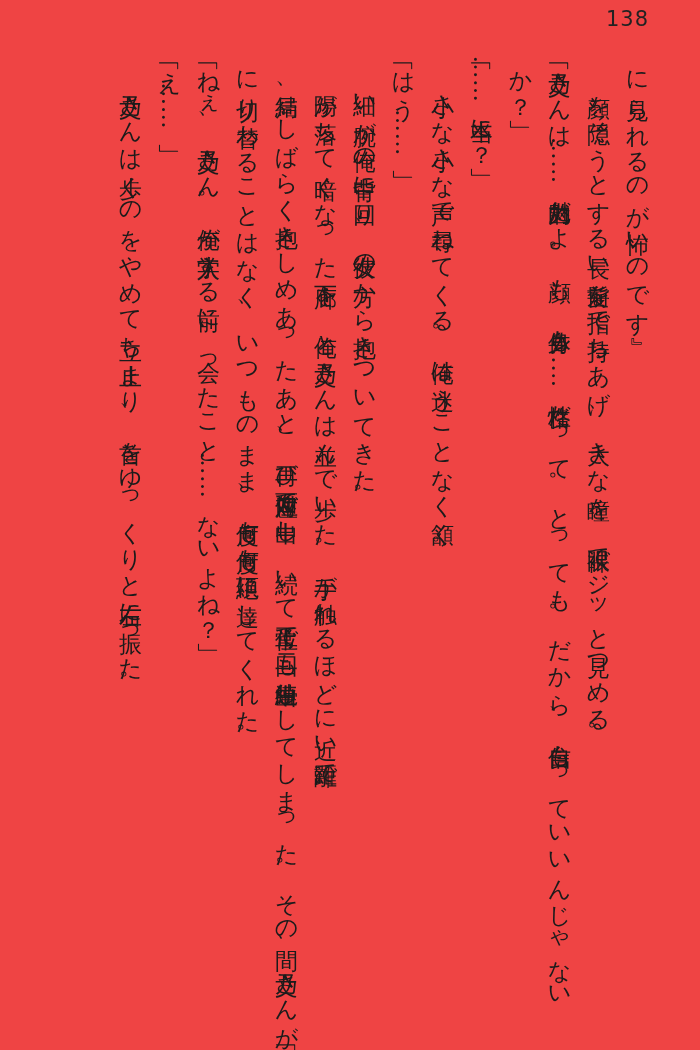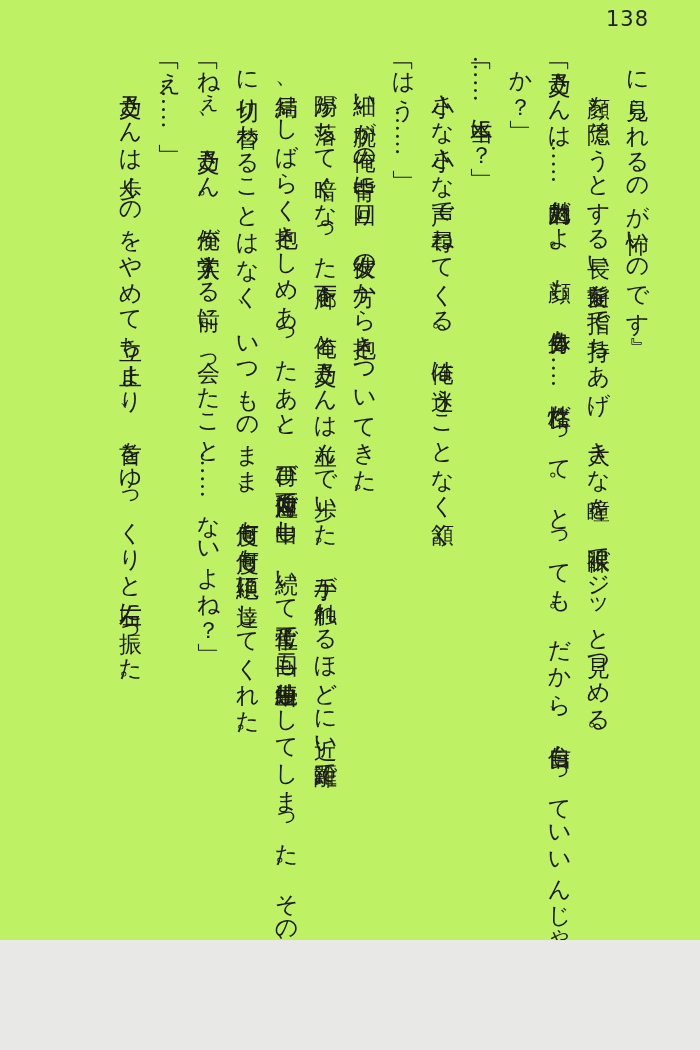--- a/index.html
+++ b/index.html
@@ -3,22 +3,22 @@
 <meta charset="utf-8">
 <style>
   html, body {
     margin: 0;
     padding: 0;
     background: #e8e8e6;
   }
   .page {
     position: relative;
     width: 700px;
-    height: 940px;
-    background: #bef264;
+    height: 1050px;
+    background: #ef4444;
     overflow: hidden;
     font-family: "DejaVu Serif", "Liberation Serif", serif;
   }
   .page-number {
     position: absolute;
     top: 7px;
     left: 606px;
     font-size: 21px;
     letter-spacing: 1px;
     color: #222;

